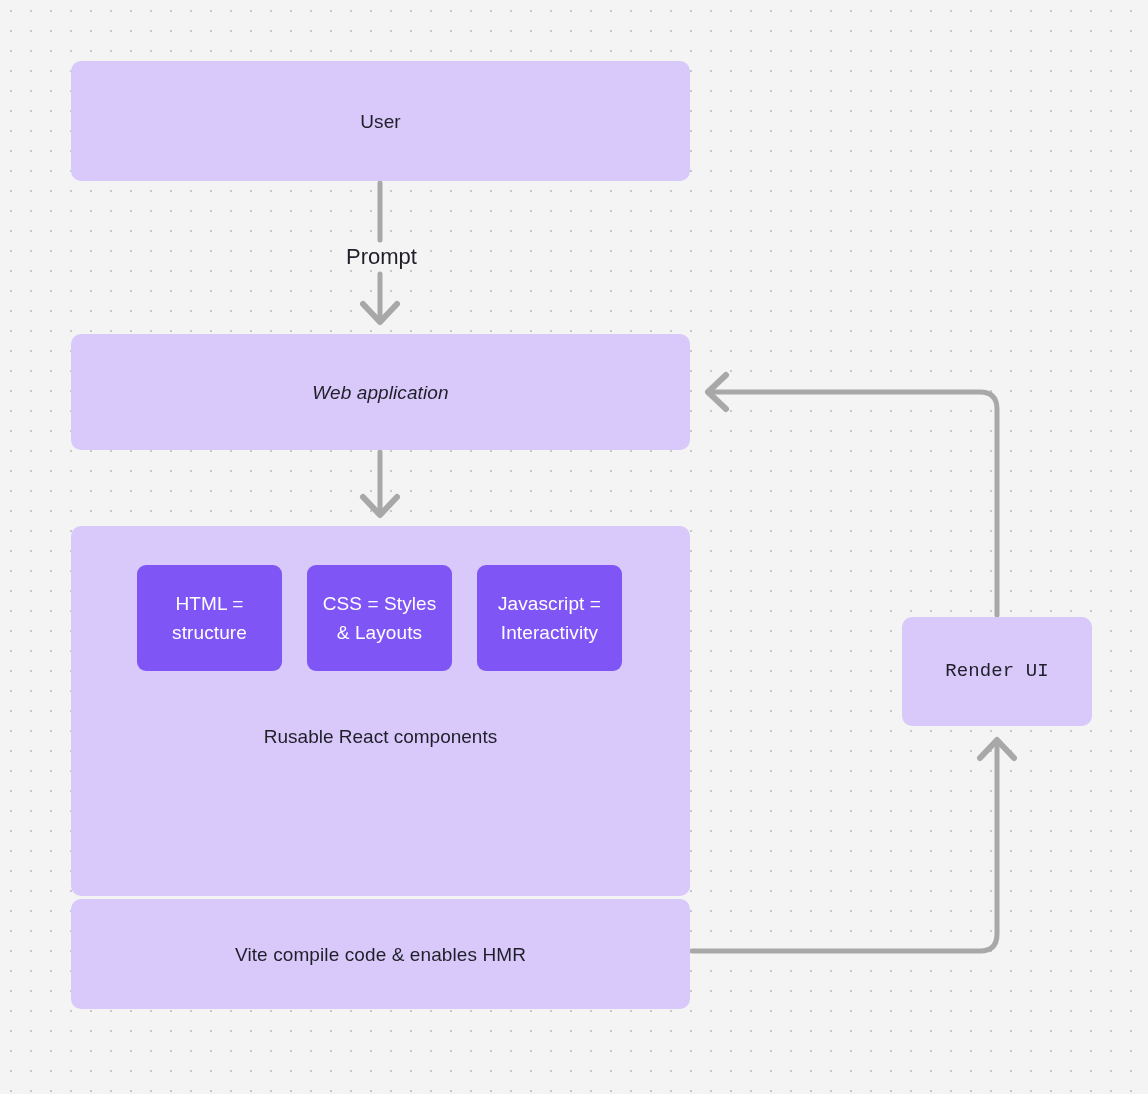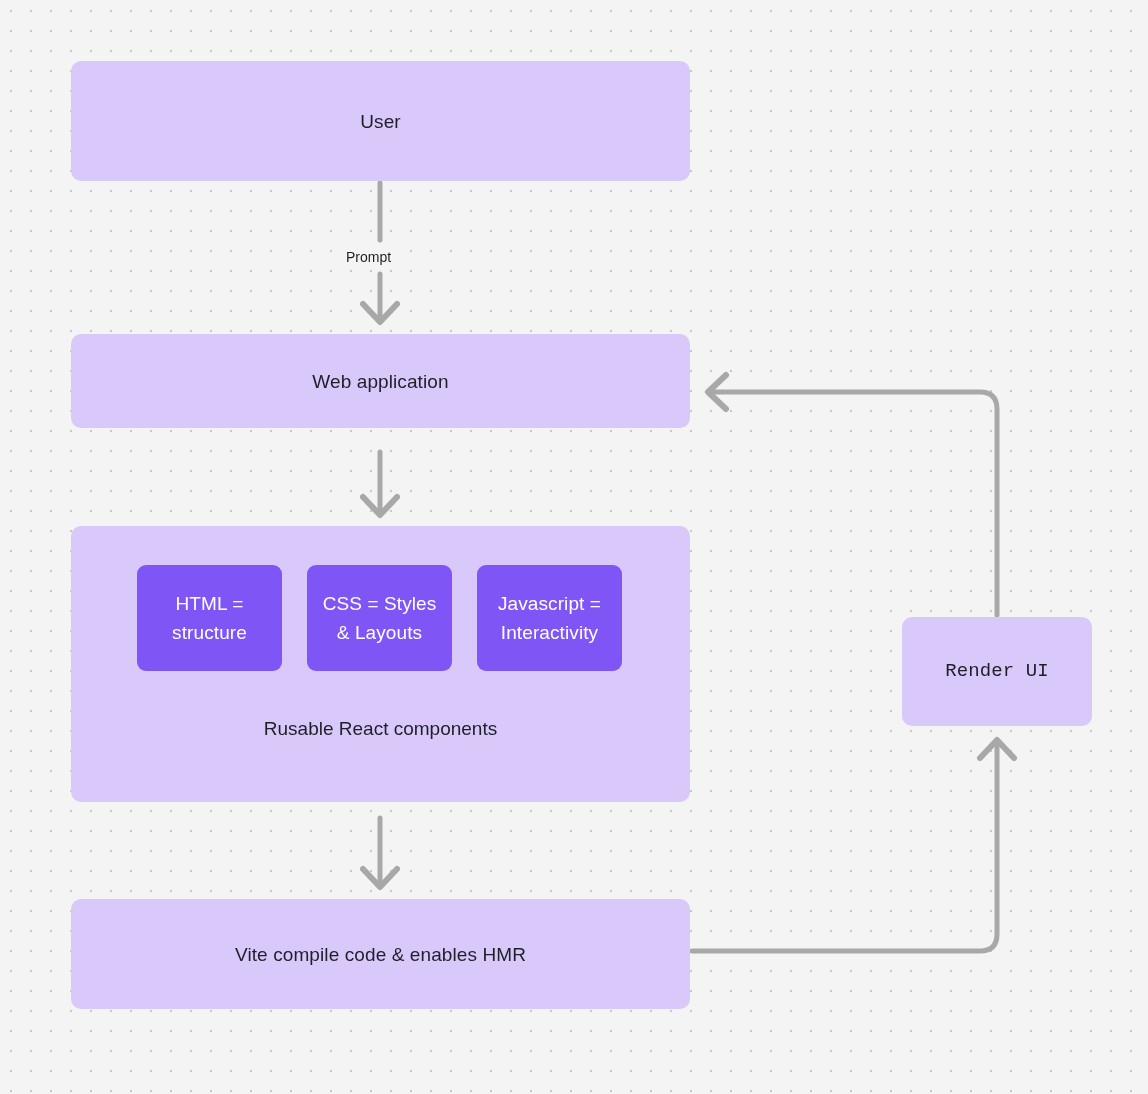--- a/index.html
+++ b/index.html
@@ -53,32 +53,33 @@
   .node.container {
     display: block;
   }
   .container-caption {
     position: absolute;
     left: 0;
     right: 0;
     text-align: center;
     font-size: 19px;
     color: #1f1f29;
+    margin-top: 8px;
   }
   .edge-svg {
     position: absolute;
     left: 0;
     top: 0;
     width: 1148px;
     height: 1094px;
     pointer-events: none;
   }
   .edge-label {
     position: absolute;
-    font-size: 14px;
+    font-size: 22px;
     color: #1f1f29;
     background: #f4f4f4;
     padding: 0 5px;
     line-height: 22px;
     white-space: nowrap;
   }
 </style>
 </head>
 <body>
 
@@ -118,25 +119,25 @@
       <path class="hd" d="M726,375 L708,392 L726,409"></path>
     </g>
   </svg>
 
   <div class="node node-light" style="left:71px; top:61px; width:619px; height:120px;">
     <span class="node-label">User</span>
   </div>
 
   <div class="edge-label" style="left:341px; top:246px;">Prompt</div>
 
-  <div class="node node-light" style="left:71px; top:334px; width:619px; height:94px;">
+  <div class="node node-light" style="left:71px; top:334px; width:619px; height:116px;font-style:italic;">
     <span class="node-label">Web application</span>
   </div>
 
-  <div class="node node-light container" style="left:71px; top:526px; width:619px; height:276px;">
+  <div class="node node-light container" style="left:71px; top:526px; width:619px; height:370px;">
 
     <div class="node node-dark" style="left:66px; top:39px; width:145px; height:106px;">
       <span class="node-label">HTML =
 structure</span>
     </div>
 
     <div class="node node-dark" style="left:236px; top:39px; width:145px; height:106px;">
       <span class="node-label">CSS = Styles
 &amp; Layouts</span>
     </div>

